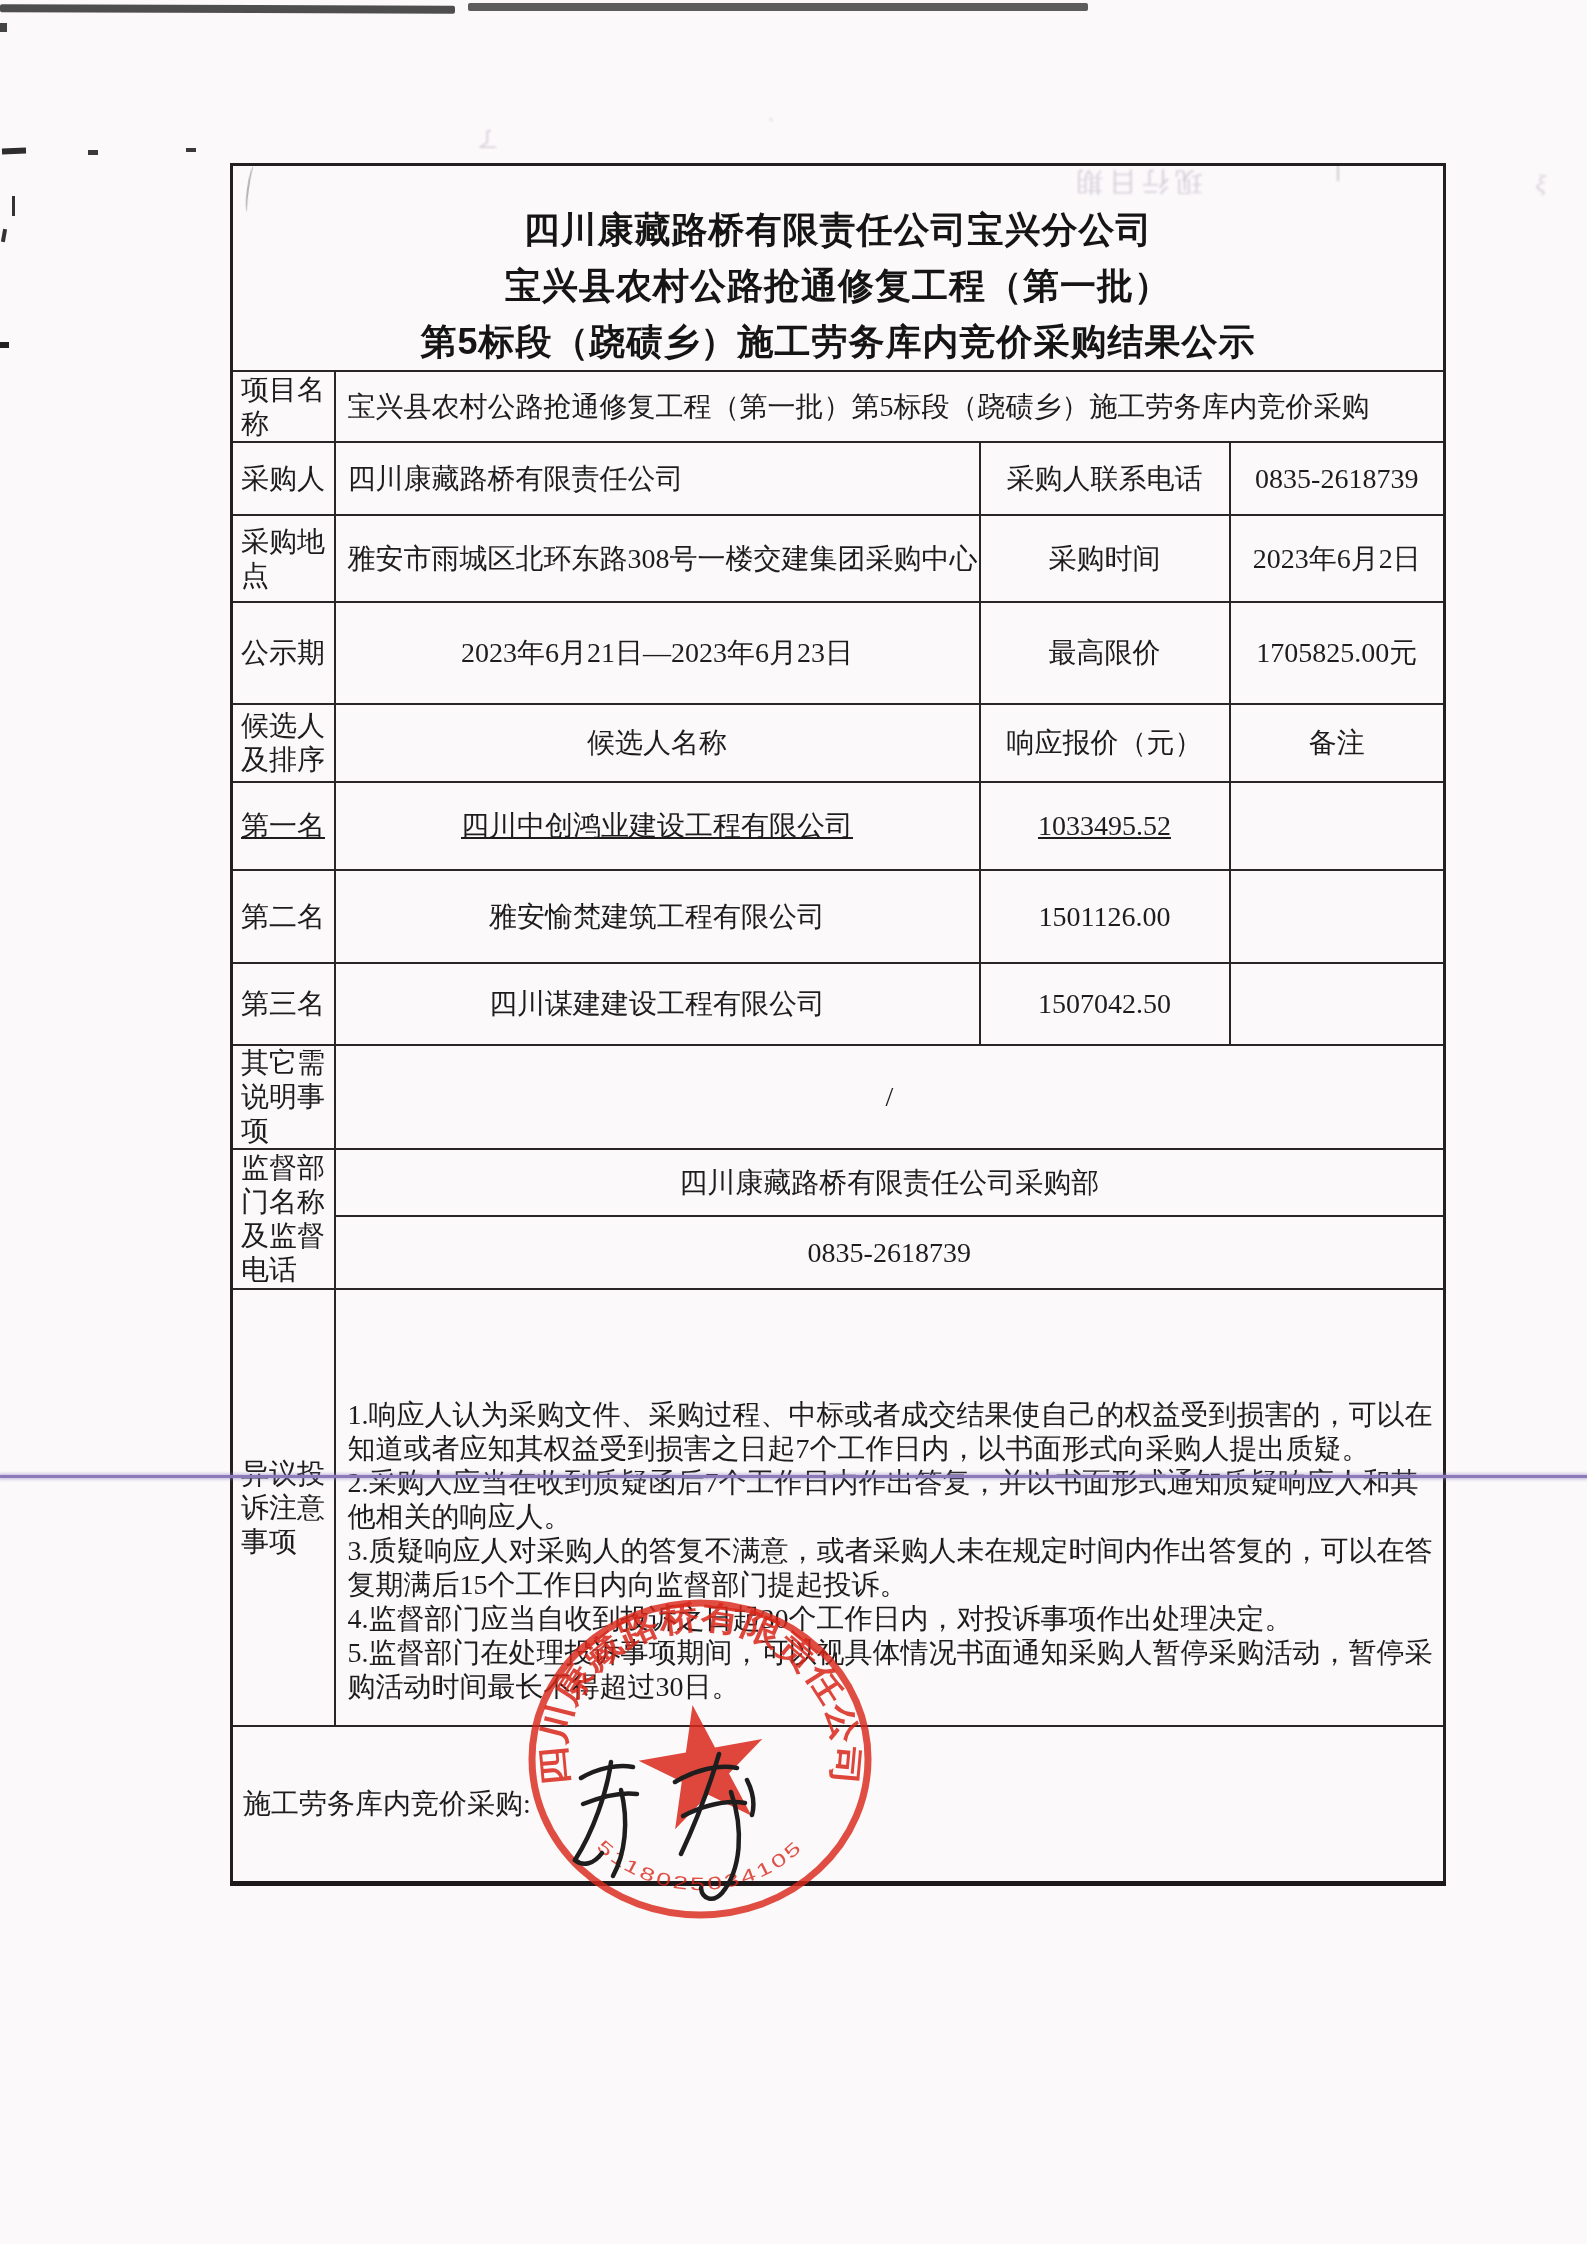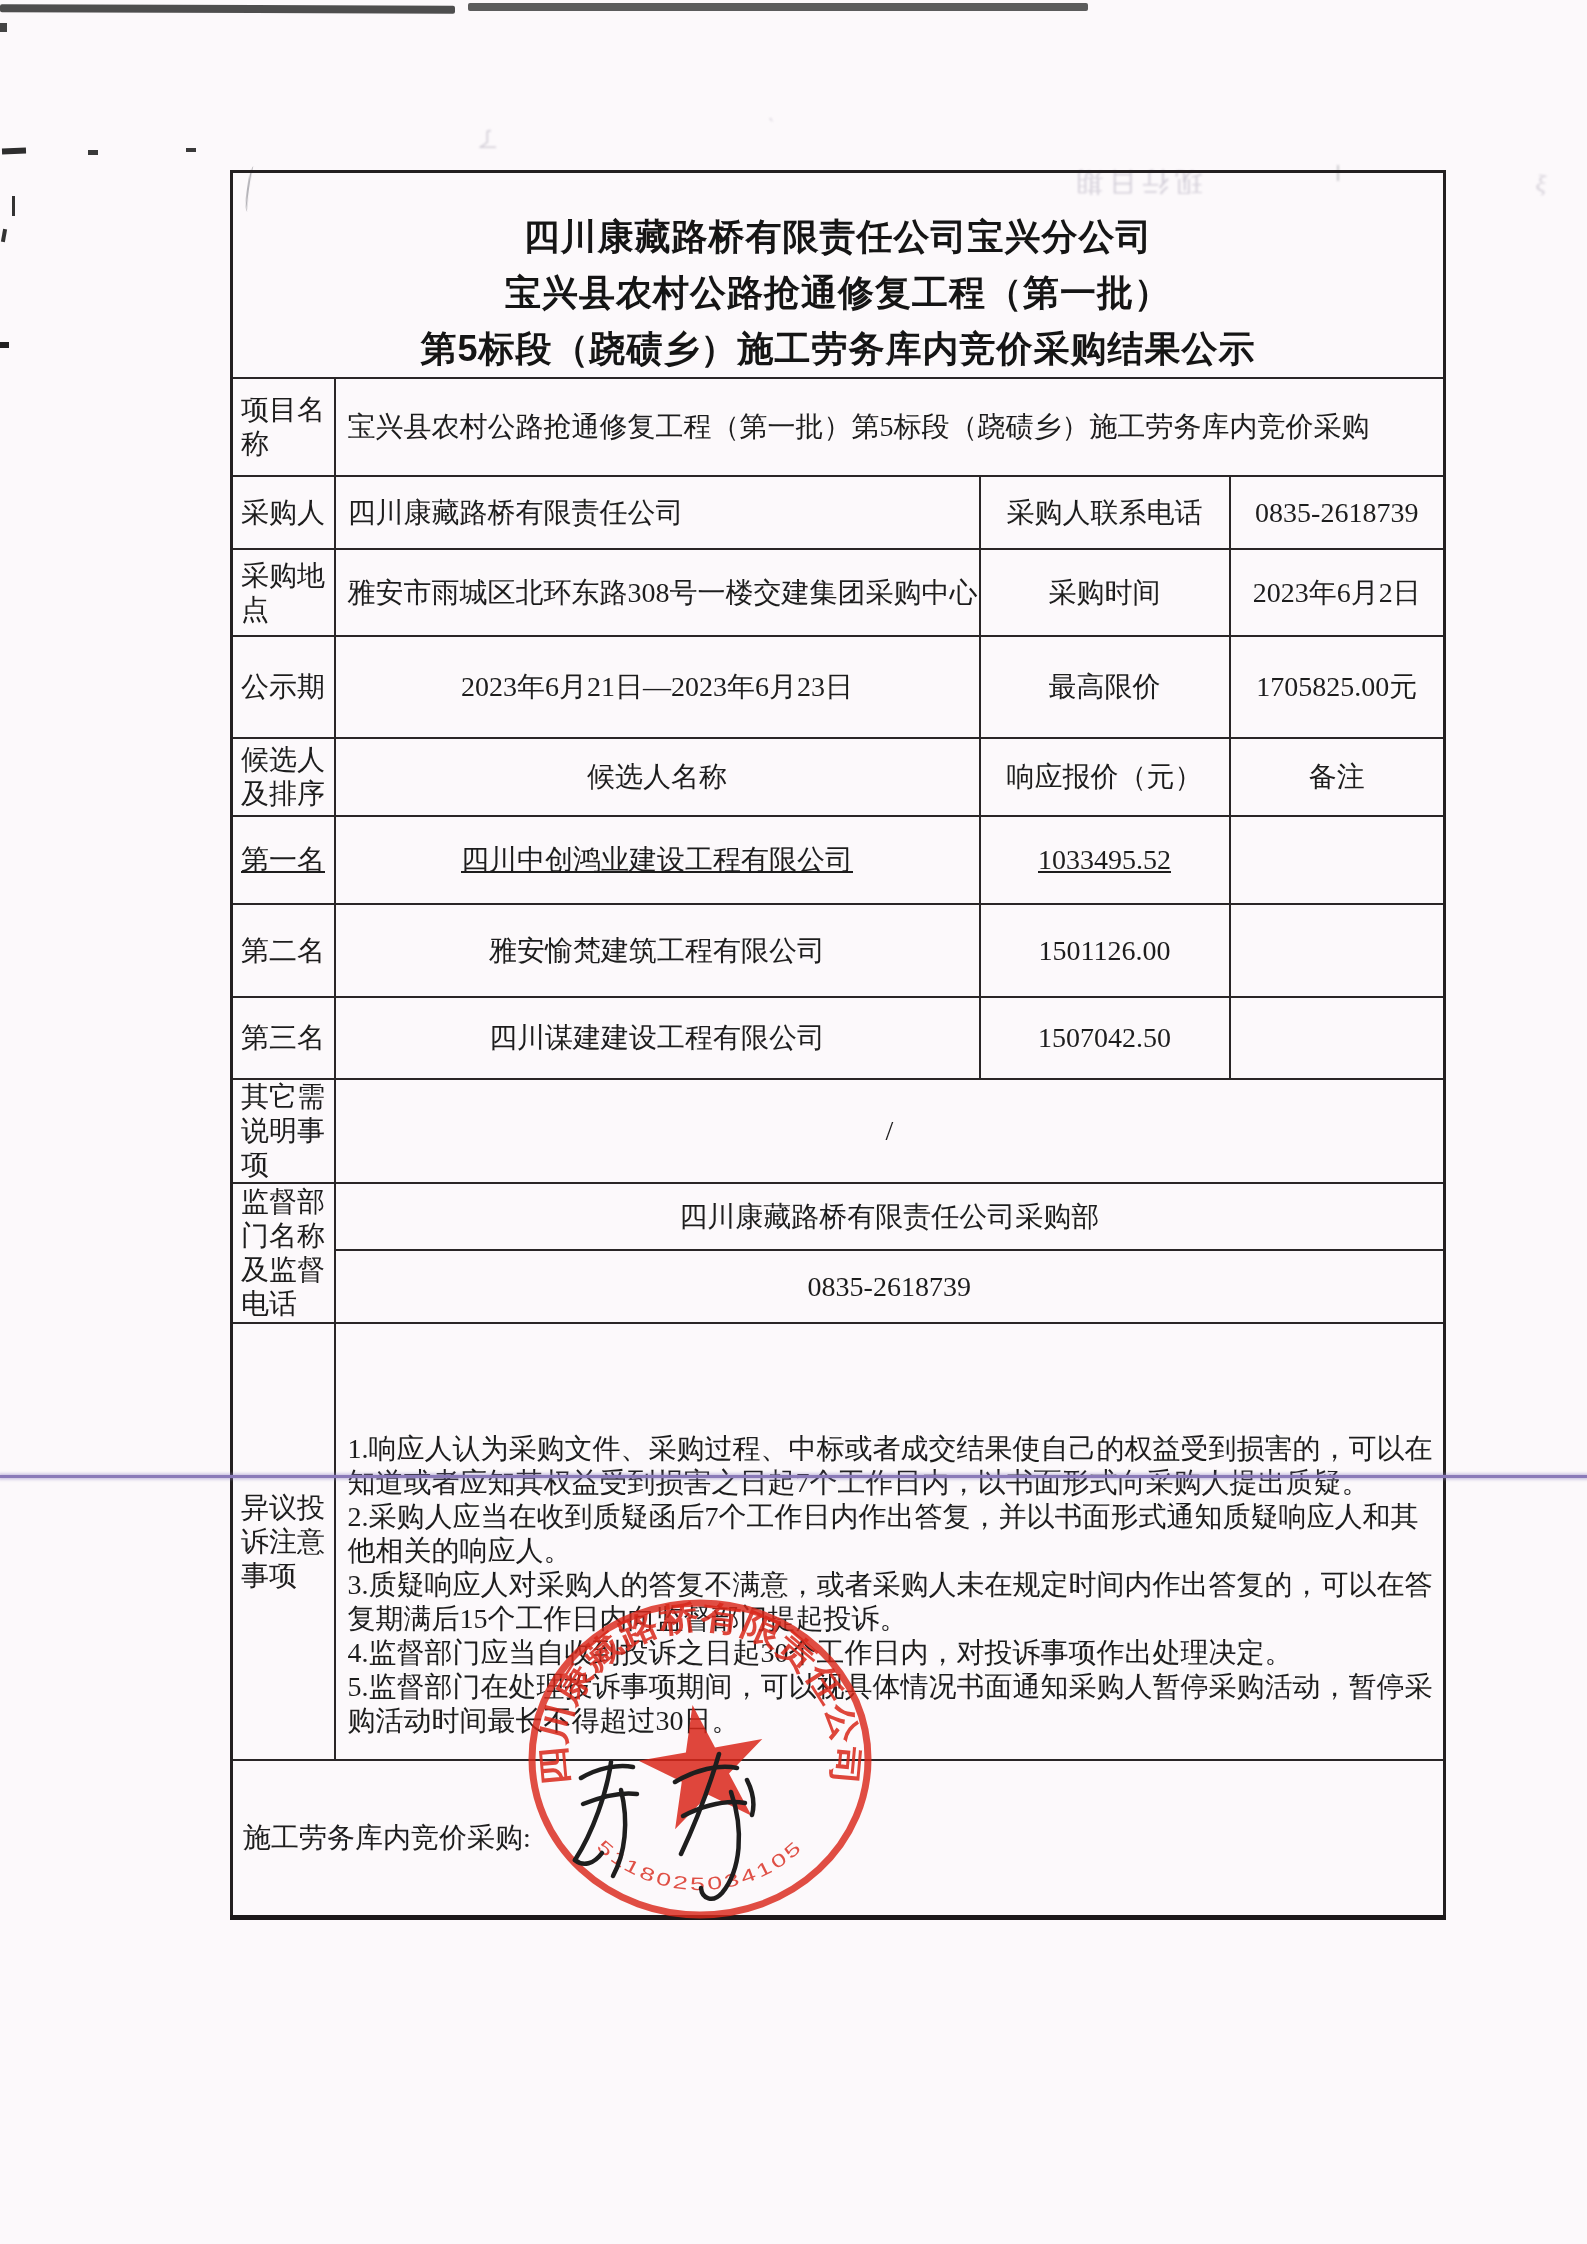--- a/index.html
+++ b/index.html
@@ -33,31 +33,31 @@
   .g1 { left:476px;  top:124px; transform:scale(-1,-1); }
   .g2 { left:757px;  top:114px; transform:scale(-1,-1); font-size:18px; }
   .g3 { left:1337px; top:165px; width:2px; height:16px; background:rgba(80,80,90,.55); }
   .g4 { left:1536px; top:170px; transform:rotate(10deg); font-size:24px; }
   .purple-line {
     position:absolute; left:0; top:1475px; width:1587px; height:3px;
     background:#8a7ab8; box-shadow:0 0 3px 1.5px rgba(140,125,190,.45); z-index:6;
   }
   
   table.doc {
-    position:absolute; left:230px; top:170px;
+    position:absolute; left:230px; top:163px;
     width:1213px; border-collapse:collapse; table-layout:fixed;
     border:3px solid #242021; z-index:2;
   }
   table.doc td { border:2px solid #2a2627; vertical-align:middle; font-size:28px; line-height:34px; word-break:break-all; }
   td.title-cell { border:none; height:198px; text-align:center; vertical-align:top; padding-top:36px; }
   .title-line { font-family:"Liberation Sans","DejaVu Sans",sans-serif; font-weight:800; font-size:36px; line-height:56px; letter-spacing:1px; color:#151515; }
   td.lbl { padding-left:8px; padding-right:2px; text-align:left; }
   td.val-left   { text-align:left; padding-left:12px; }
   td.val-center { text-align:center; }
-  tr.r-project  { height:98px; }
+  tr.r-project  { height:71px; }
   tr.r-purchaser{ height:73px; }
   tr.r-location { height:87px; }
   tr.r-publicity{ height:102px; }
   tr.r-header   { height:78px; }
   tr.r-cand1    { height:88px;text-decoration:underline; }
   tr.r-cand2    { height:93px; }
   tr.r-cand3    { height:82px; }
   tr.r-other    { height:96px; }
   tr.r-sup1     { height:67px; }
   tr.r-sup2     { height:73px; }

